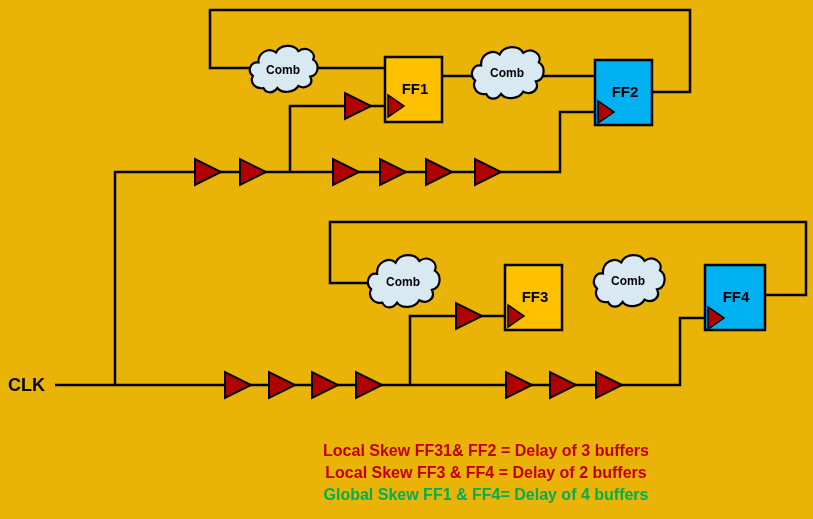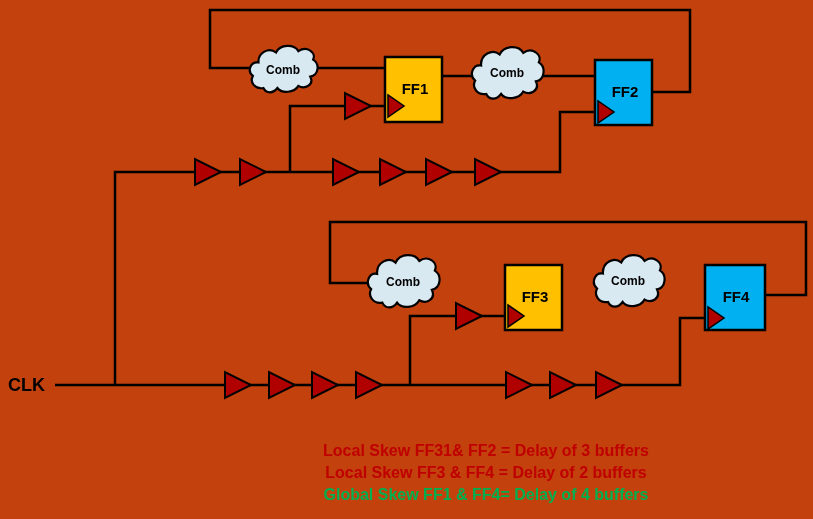--- a/index.html
+++ b/index.html
@@ -1,16 +1,16 @@
 <!DOCTYPE html>
 <html><head>
 <meta charset="utf-8">
 <style>
   html, body { margin: 0; padding: 0; background: #ffffff; }
-  .stage { position: relative; width: 813px; height: 519px; background: #c2410c; overflow: hidden; }
+  .stage { position: relative; width: 813px; height: 519px; background: #eab308; overflow: hidden; }
   svg { display: block; }
   .wire { fill: none; stroke: #000; stroke-width: 2.5; }
   .ff-box { stroke: #000; stroke-width: 2.5; }
   .marker { stroke: #000; stroke-width: 1.5; }
   .ff-label { font: bold 15px "Liberation Sans", sans-serif; fill: #000; }
   .comb-label { font: bold 12px "Liberation Sans", sans-serif; fill: #000; }
   .clk-label { font: bold 18px "Liberation Sans", sans-serif; fill: #000; }
   .caption { font: bold 16px "Liberation Sans", sans-serif; }
 </style>
 </head>

